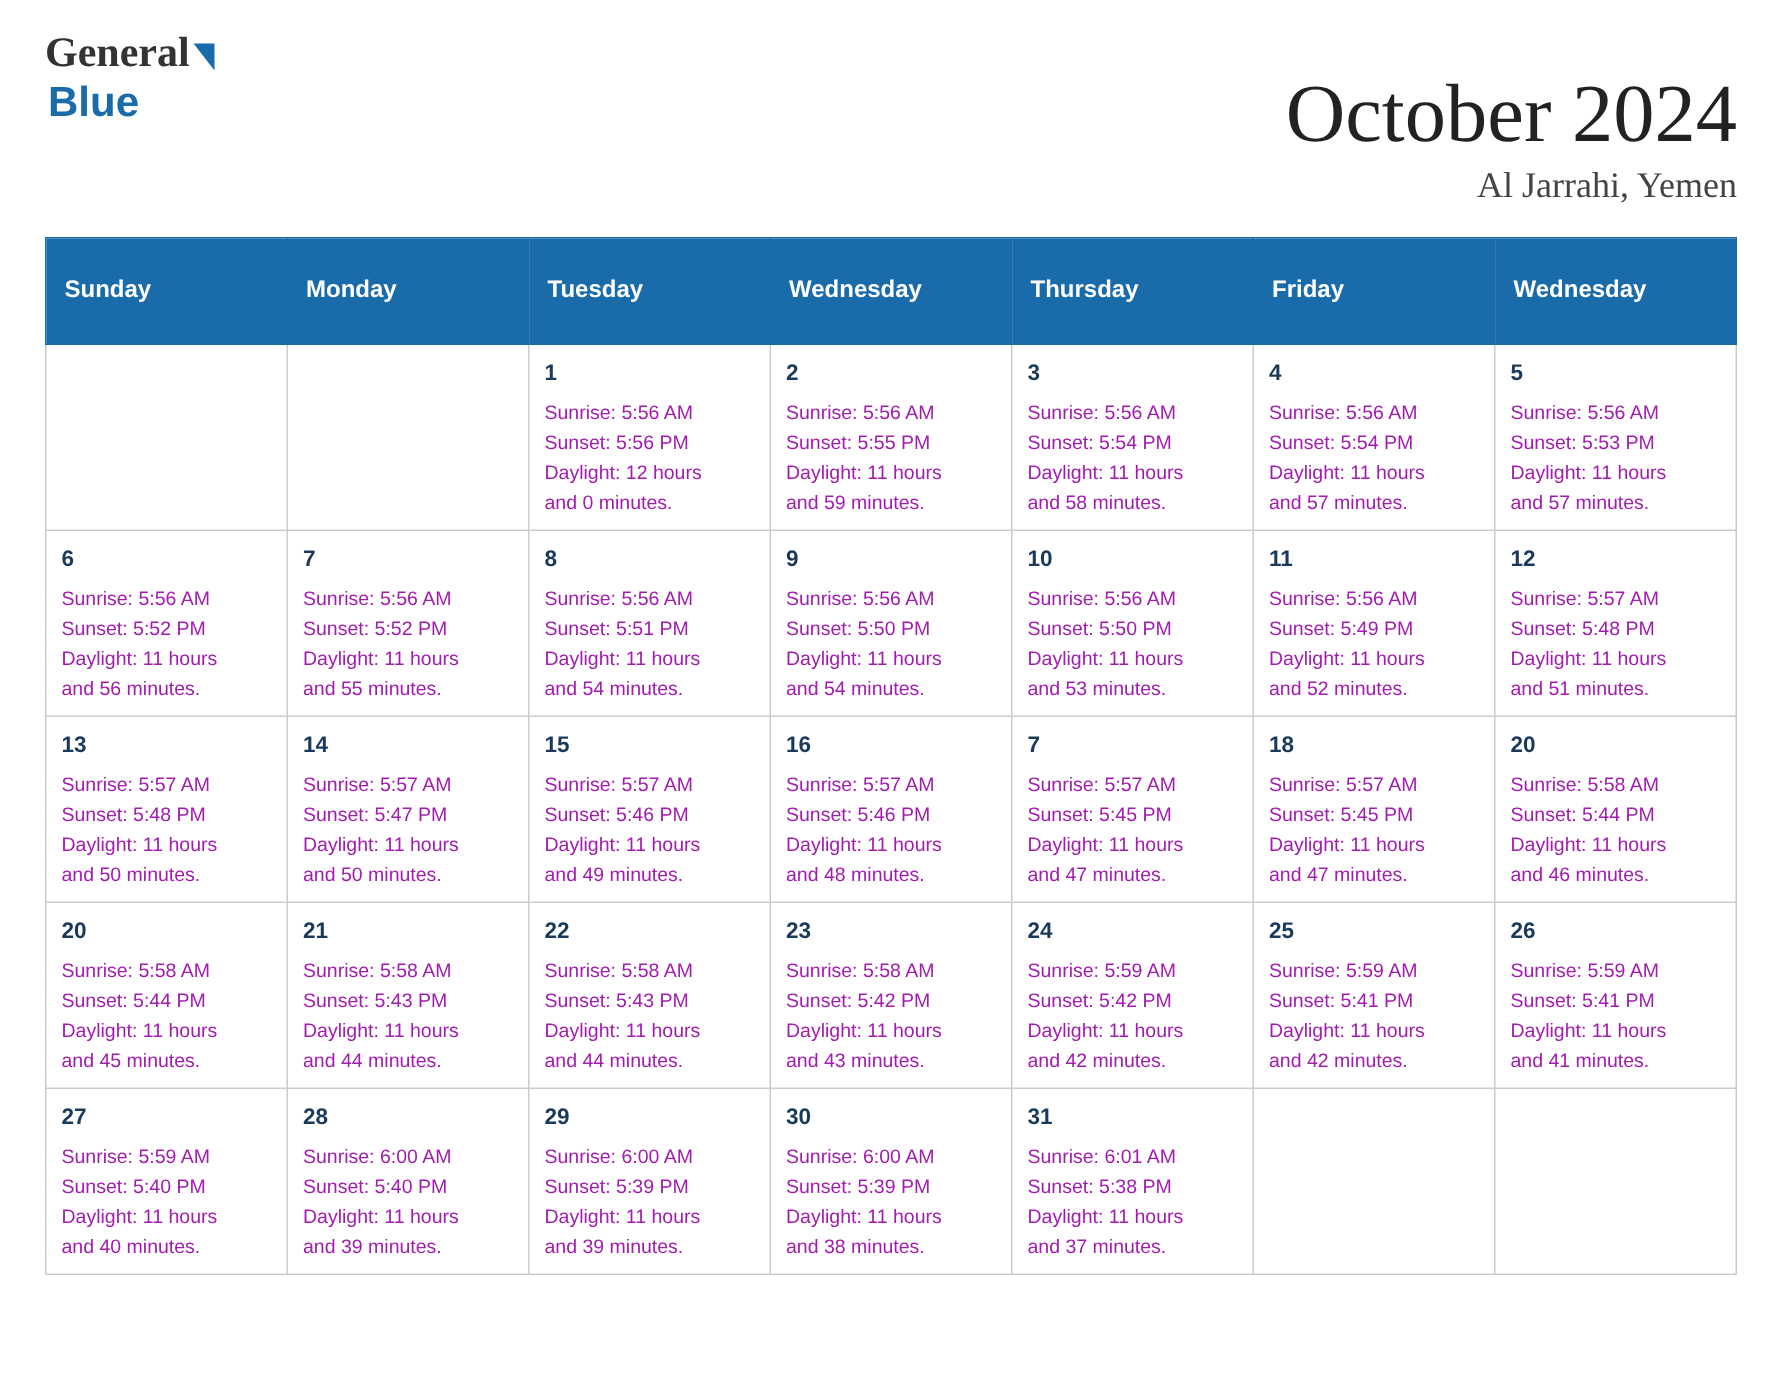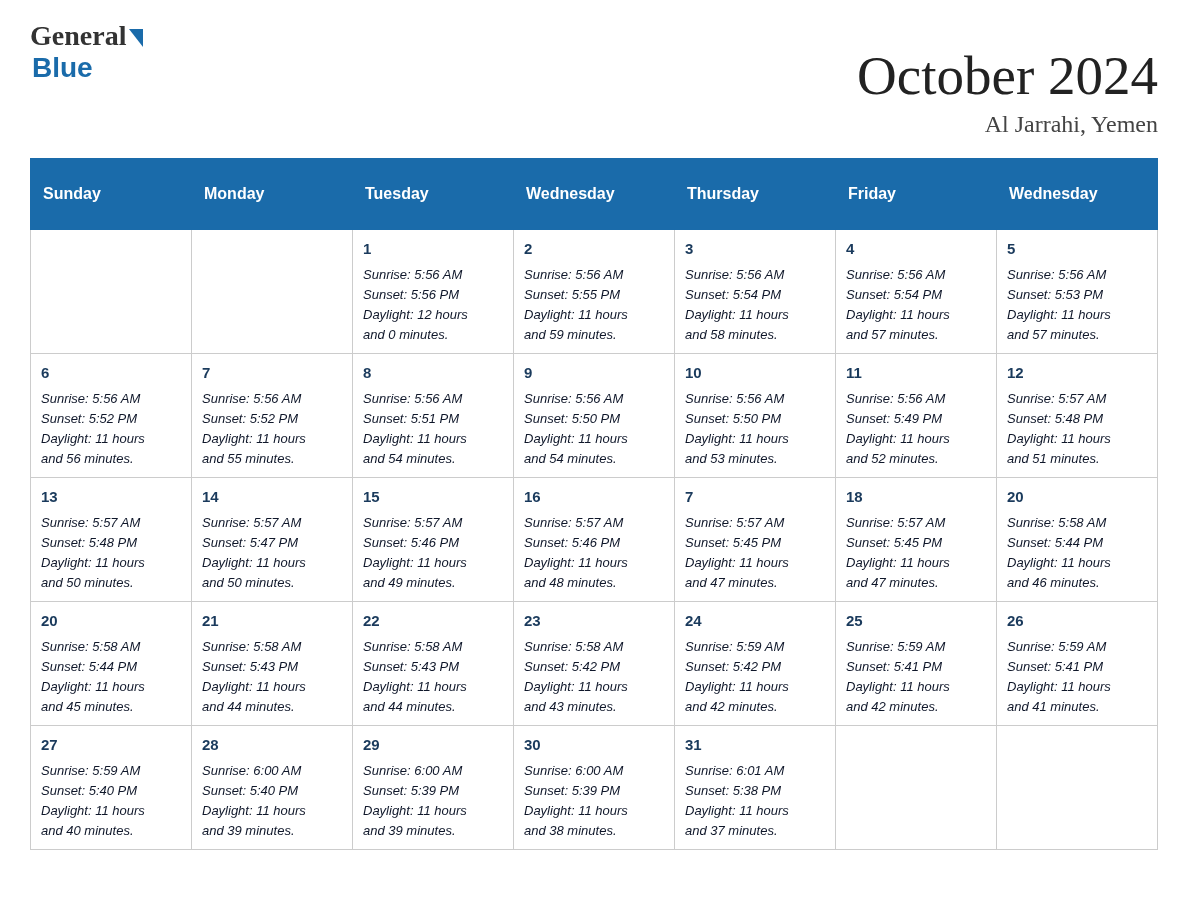--- a/index.html
+++ b/index.html
@@ -87,24 +87,23 @@
       line-height: 1.5;
     }
     .day-number {
       font-size: 15px;
       font-weight: bold;
       color: #1a3a5c;
       display: block;
       margin-bottom: 4px;
     }
     .day-info {
-      color: #0f172a;
+      color: #a21caf;
       font-size: 13px;
       line-height: 1.55;
-      font-style: italic;
     }
     .empty-cell {
       background: #fafafa;
     }
     tbody tr:nth-child(odd) td {
       background: #fff;
     }
     tbody tr:nth-child(even) td {
       background: #fff;
     }

